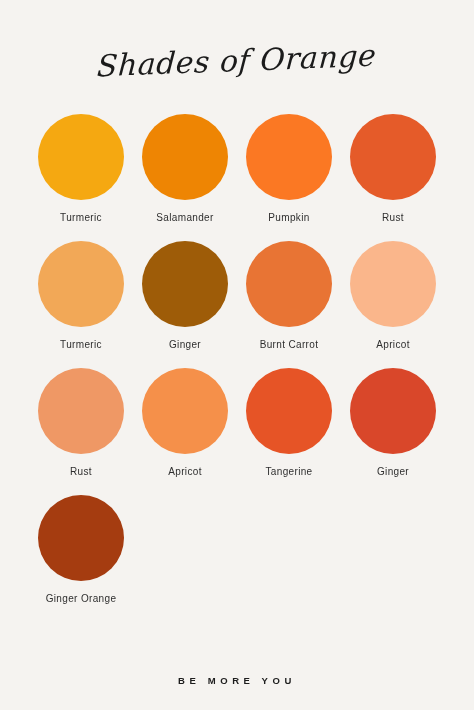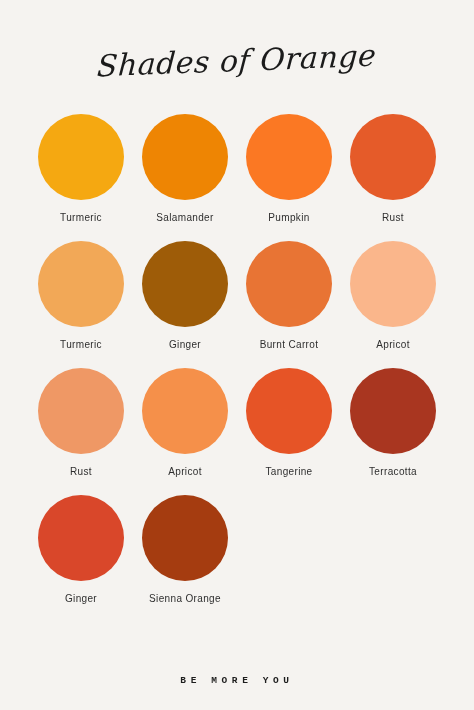--- a/index.html
+++ b/index.html
@@ -66,21 +66,20 @@
   .footer {
     position: absolute;
     left: 0;
     right: 0;
     bottom: 24px;
     text-align: center;
     font-size: 9.5px;
     font-weight: 700;
     letter-spacing: 4.6px;
     color: #1d1d1d;
-    font-family: Liberation Mono, monospace;
   }
 </style>
 </head>
 <body style="background: rgb(245, 243, 240);">
 
 <div class="poster">
 
   <div class="title">Shades of Orange</div>
 
   <div class="grid">
@@ -125,28 +124,24 @@
     <div class="swatch">
       <div class="chip" style="background: rgb(245, 144, 74);"></div>
       <div class="chip-label">Apricot</div>
     </div>
     <div class="swatch">
       <div class="chip" style="background: rgb(230, 84, 38);"></div>
       <div class="chip-label">Tangerine</div>
     </div>
 
     <div class="swatch">
-      <div class="chip" style="background: rgb(169, 54, 32);"></div>
-      <div class="chip-label">Terracotta</div>
-    </div>
-    <div class="swatch">
       <div class="chip" style="background: rgb(217, 71, 42);"></div>
       <div class="chip-label">Ginger</div>
     </div>
     <div class="swatch">
       <div class="chip" style="background: rgb(165, 60, 16);"></div>
-      <div class="chip-label">Sienna Orange</div>
+      <div class="chip-label">Ginger Orange</div>
     </div>
   </div>
 
   <div class="footer">BE MORE YOU</div>
 
 </div>
 
 </body></html>

